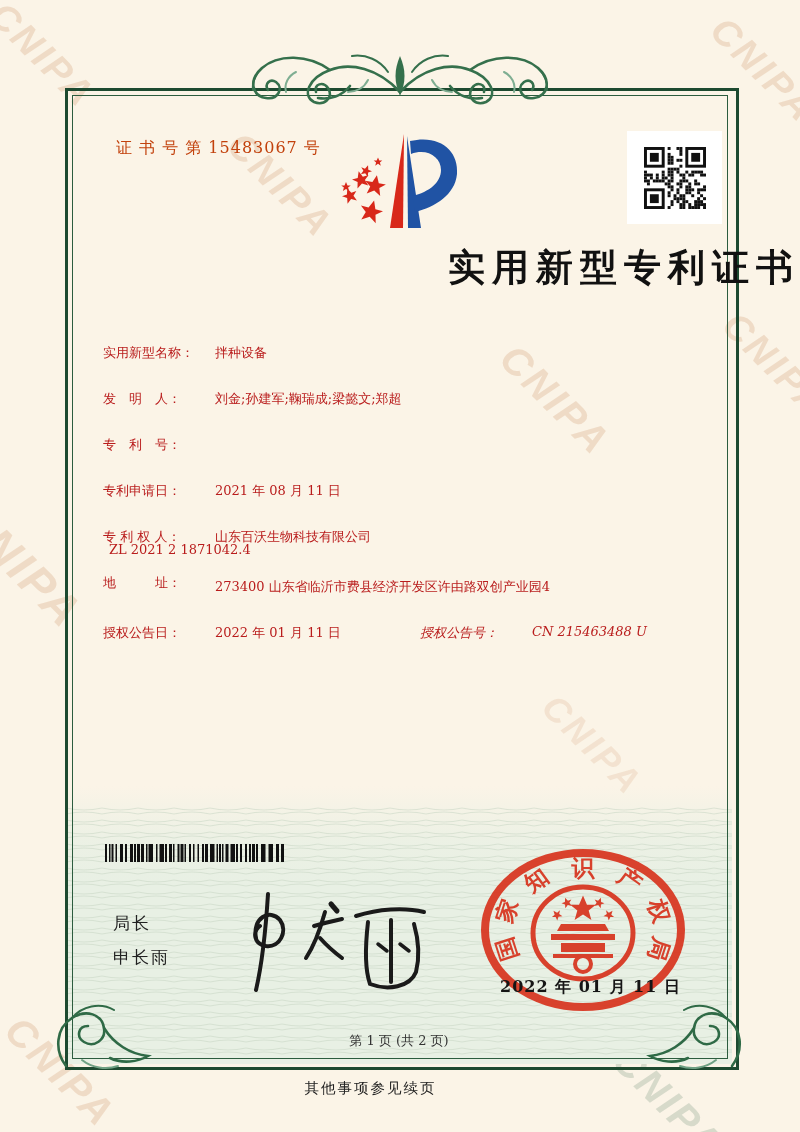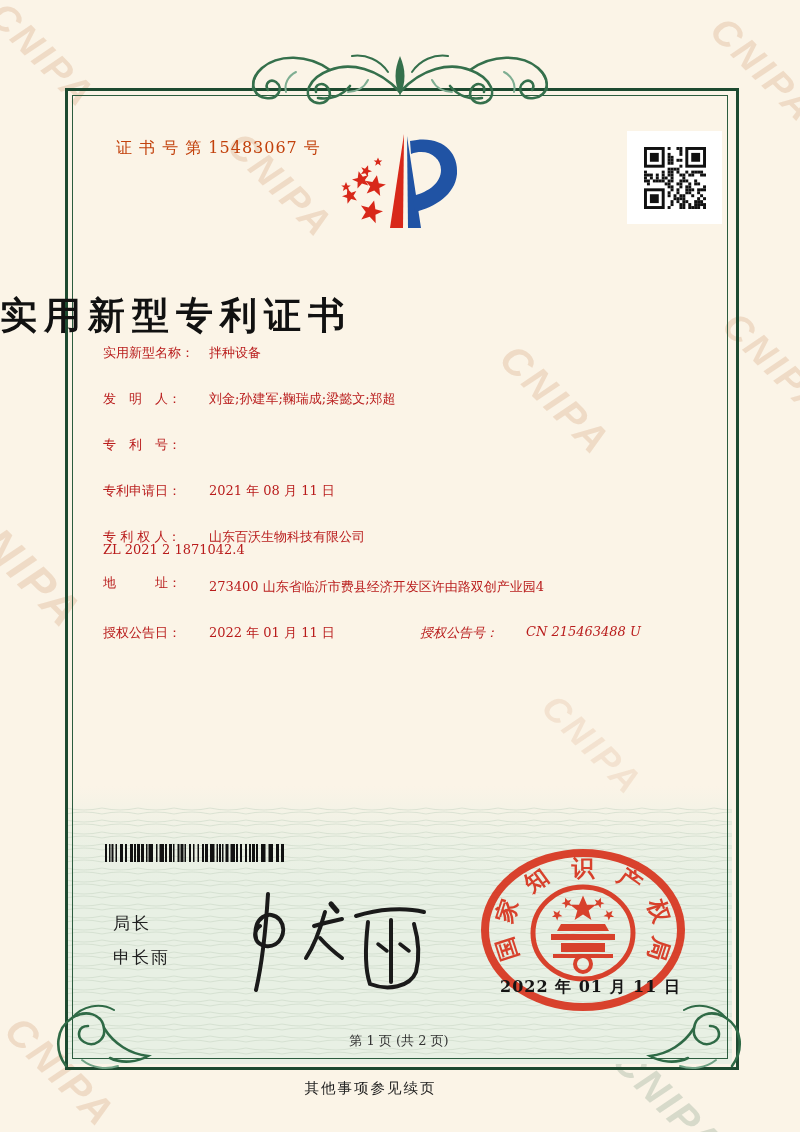--- a/index.html
+++ b/index.html
@@ -9,26 +9,26 @@
   .abs{position:absolute;}
   .wm{position:absolute;font-family:"Liberation Sans","DejaVu Sans",sans-serif;
       font-weight:bold;font-style:italic;color:rgba(213,162,122,0.30);
       letter-spacing:3px;transform:translate(-50%,-50%) rotate(45deg);
       white-space:nowrap;pointer-events:none;}
   
   #frame-outer{left:65px;top:88px;width:668px;height:976px;border:3px solid #1d4a30;}
   #frame-inner{left:72px;top:95px;width:654px;height:962px;border:1px solid #2c5c3e;}
   
   #cert-no{left:116px;top:138px;font-size:16px;color:#c2410c;letter-spacing:1px;}
-  #title{left:0;top:243px;width:800px;text-align:left;font-size:37px;font-weight:bold;
-         color:#111;letter-spacing:7px;margin-top:48px;}
+  #title{left:0;top:243px;width:800px;text-align:right;font-size:37px;font-weight:bold;
+         color:#111;letter-spacing:7px;}
   
   .field-row{position:absolute;left:103px;font-size:13px;color:#b91c1c;display:flex;}
   .field-label{width:106px;flex:0 0 106px;}
-  .field-value{white-space:nowrap;}
+  .field-value{white-space:nowrap;margin-left:6px;}
   .addr-lines{line-height:26px;white-space:normal;}
   
   #body-text{left:101px;top:658px;width:600px;font-size:15.5px;line-height:23px;
              color:#222;text-align:justify;}
   #body-text p{margin:0 0 9px 0;text-indent:2em;}
   
   #sig-title{left:113px;top:912px;font-size:17px;color:#222;letter-spacing:2px;}
   #sig-name{left:113px;top:946px;font-size:17px;color:#222;letter-spacing:2px;}
   #seal-date{left:500px;top:977px;font-size:16px;font-weight:bold;color:#151515;letter-spacing:1px;}
   #page-indicator{left:65px;top:1032px;width:668px;text-align:center;font-size:13px;color:#333;}

